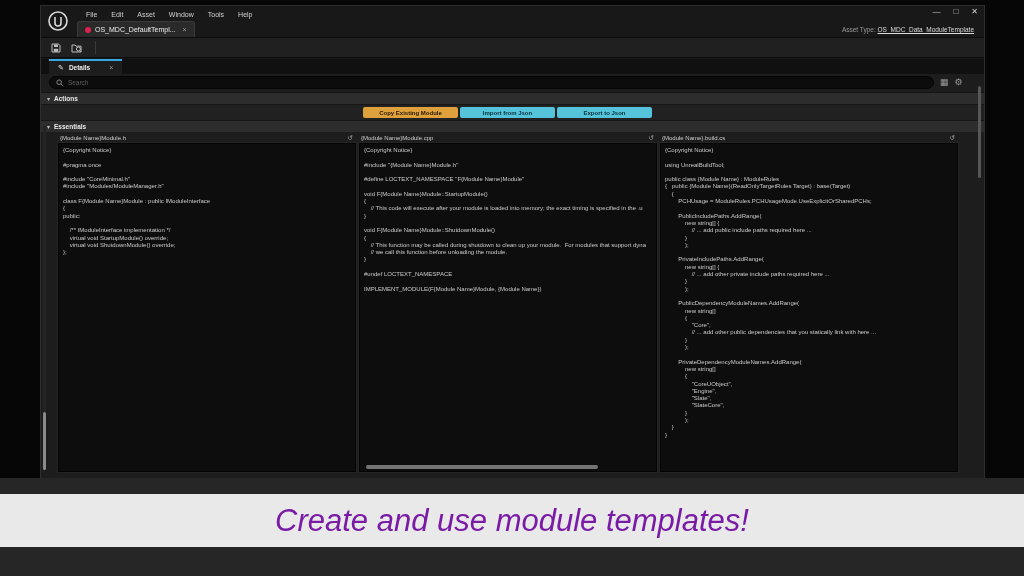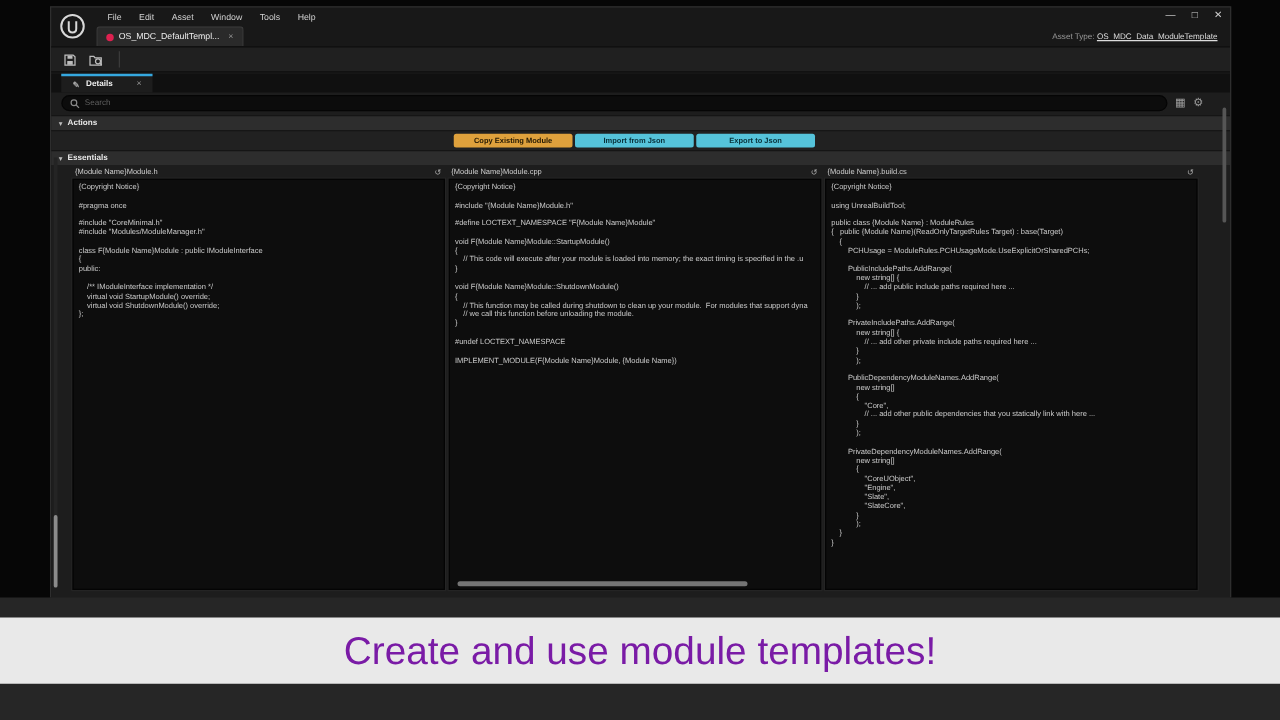--- a/index.html
+++ b/index.html
@@ -81,21 +81,21 @@
   .hscroll { position:absolute; left:6px; bottom:2px; width:232px; height:4px;
              background:#747474; border-radius:2px; }
 
   .vtrack-left  { position:absolute; left:2px;  top:120px; width:3px; height:344px; background:#242424; }
   .vthumb-left  { position:absolute; left:2px;  top:406px; width:3px; height:58px; background:#8b8b8b; border-radius:1.5px; }
   .vthumb-right { position:absolute; right:3px; top:80px;  width:3px; height:92px; background:#565656; border-radius:1.5px; }
 
   
   #bottom-band { position:absolute; left:0; top:478px; width:1024px; height:98px; background:#262626; }
   #banner { position:absolute; left:0; top:494px; width:1024px; height:53px; background:#e9e9e9;
-            display:flex; align-items:center; justify-content:center; }
+            display:flex; align-items:center; justify-content:center;font-style:italic; }
   #banner .txt { font-size:31px; color:#7a1ba6; }
   svg { display:block; }
 </style>
 </head>
 <body>
 
 <div id="win">
 
   <div class="abs" id="logo">
     <svg width="24" height="24" viewBox="0 0 24 24">

